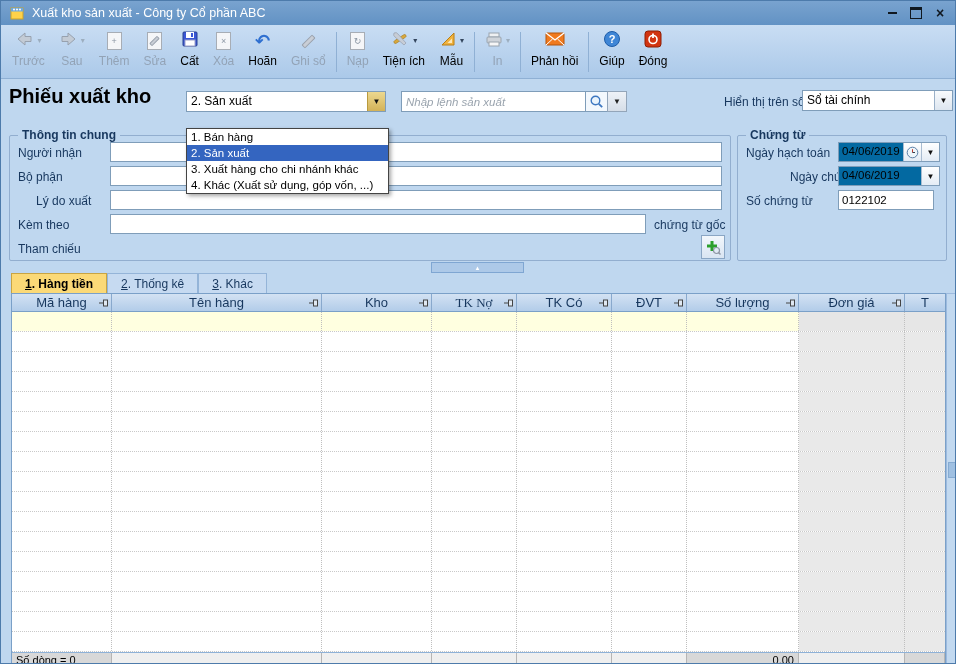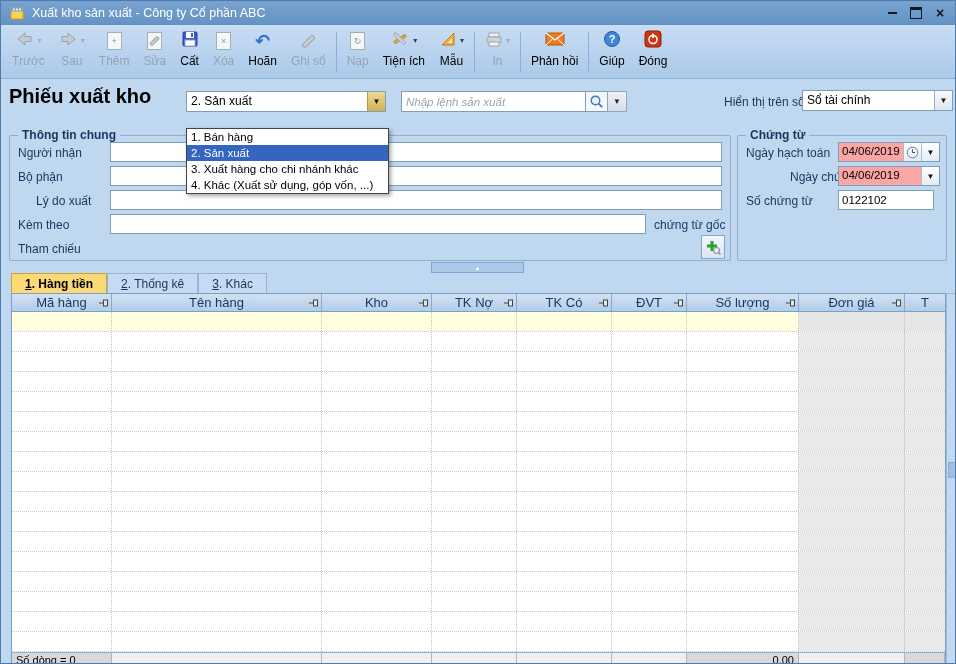--- a/index.html
+++ b/index.html
@@ -53,21 +53,21 @@
   
   .groupbox{position:absolute;border:1px solid #92aecf;border-radius:2px;}
   .gb-info{left:8px;top:134px;width:720px;height:124px;}
   .gb-doc{left:736px;top:134px;width:208px;height:124px;}
   .gb-legend{position:absolute;top:-8px;left:8px;background:#bfd7ef;padding:0 4px;font-size:12px;font-weight:bold;color:#17375e;}
   .fld-label{position:absolute;left:8px;font-size:12px;color:#17375e;white-space:nowrap;}
   .txt{position:absolute;height:20px;border:1px solid #7f9db9;background:#fff;box-sizing:border-box;font-size:11.5px;padding:0 3px;outline:none;font-family:"Liberation Sans",sans-serif;}
   .suffix{position:absolute;font-size:12px;color:#17375e;}
   .btn-plus{position:absolute;right:5px;top:99px;width:22px;height:22px;background:linear-gradient(#f2f7fc,#d9e5f2);border:1px solid #8aa6c4;display:flex;align-items:center;justify-content:center;}
 
-  .datefield{position:absolute;height:20px;display:flex;background:#fca5a5;border:1px solid #7f9db9;box-sizing:border-box;}
+  .datefield{position:absolute;height:20px;display:flex;background:#0369a1;border:1px solid #7f9db9;box-sizing:border-box;}
   .datefield .dval{flex:1;font-size:11.5px;padding:2px 3px;white-space:nowrap;}
   .datefield .dbtn{width:17px;display:flex;align-items:center;justify-content:center;background:linear-gradient(#ffffff,#e4ecf5);border-left:1px solid #a9bcd1;font-size:8px;color:#111;}
 
   
   .splitter{position:absolute;left:430px;top:261px;width:93px;height:11px;background:#adc9e8;border:1px solid #7fa6d2;display:flex;align-items:center;justify-content:center;box-sizing:border-box;}
   .splitter span{font-size:6px;color:#fff;line-height:6px;}
 
   
   .tabs{position:absolute;left:10px;top:272px;height:20px;display:flex;}
   .tab{height:20px;padding:0 13px;display:flex;align-items:center;font-size:12px;color:#17375e;background:#c6daf1;border:1px solid #94b4d8;border-bottom:none;box-sizing:border-box;white-space:nowrap;}
@@ -78,21 +78,21 @@
   .grid{position:absolute;left:10px;top:292px;width:933px;border:1px solid #7aa0c8;box-sizing:content-box;background:#fff;}
   .g-head{display:flex;height:17px;background:linear-gradient(#d3e2f3,#b2cce9);border-bottom:1px solid #7aa0c8;}
   .h-cell{position:relative;display:flex;align-items:center;justify-content:center;font-size:13px;color:#17375e;border-right:1px solid #89a9cd;box-sizing:border-box;white-space:nowrap;}
   .h-cell .pin{position:absolute;right:2px;top:4px;}
   .g-row{display:flex;height:20px;border-bottom:1px dotted #c9c9c9;box-sizing:border-box;}
   .g-cell{border-right:1px dotted #bfbfbf;box-sizing:border-box;height:100%;position:relative;z-index:1;}
   .g-row .c7,.g-row .c8{background:#e9e9e9;}
   .row-add .g-cell{background:#ffffe0;}
   .row-add .c7,.row-add .c8{background:#e6e6e6;}
   .add-text{position:absolute;left:4px;top:3px;font-size:11.5px;color:#000;z-index:0;white-space:nowrap;}
-  .c0{width:100px;}.c1{width:210px;}.c2{width:110px;text-align:right;}.c3{width:85px;}.c4{width:95px;}.c5{width:75px;}.c6{width:112px;}.c7{width:106px;}.c8{width:40px;border-right:none;}
+  .c0{width:100px;}.c1{width:210px;}.c2{width:110px;text-align:right;}.c3{width:85px;font-family:Liberation Serif, serif;}.c4{width:95px;}.c5{width:75px;}.c6{width:112px;}.c7{width:106px;}.c8{width:40px;border-right:none;}
   .g-sum{display:flex;height:13px;border-top:1px solid #8fb2d8;background:#efefef;font-size:11px;color:#000;}
   .s-cell{border-right:1px solid #b5b5b5;box-sizing:border-box;height:100%;display:flex;align-items:center;}
   .s-dark{background:#d8d8d8;}
   .s-left{padding-left:4px;}
   .s-right{justify-content:flex-end;padding-right:4px;}
 
   .vscroll{position:absolute;left:945px;top:292px;width:11px;height:372px;background:#c2d9f0;border:1px solid #9cbade;box-sizing:border-box;}
   .vscroll .thumb{position:absolute;left:1px;top:168px;width:7px;height:14px;background:#9fc0e2;border:1px solid #86abd2;}
 </style>
 </head>

